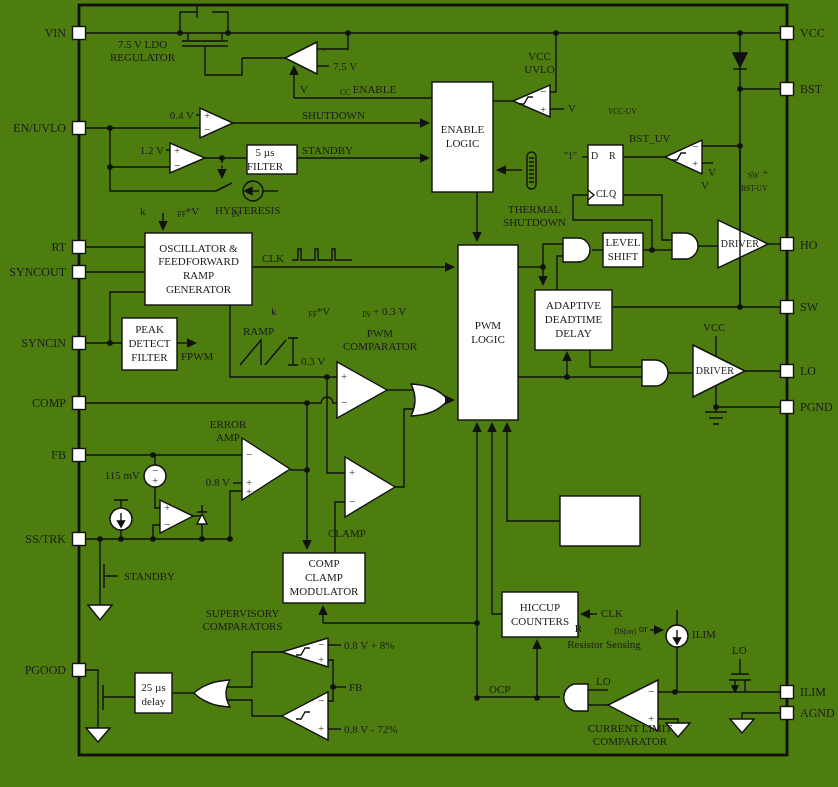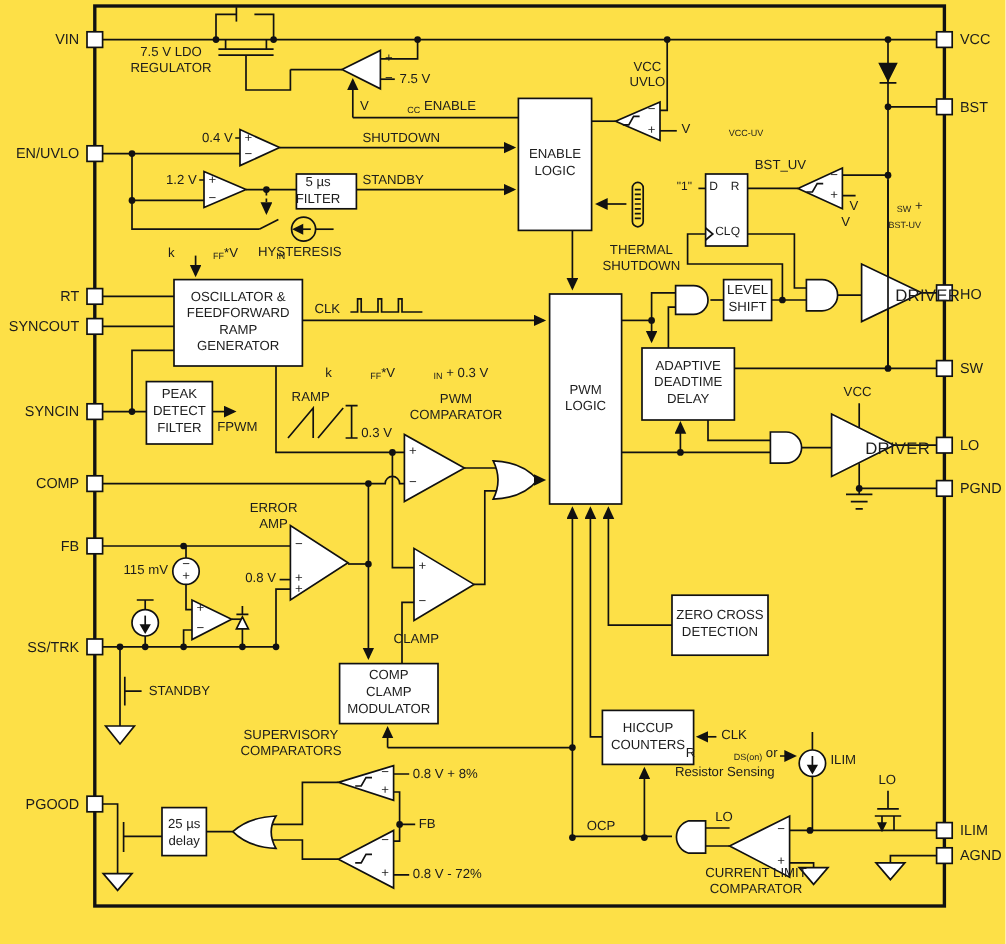--- a/index.html
+++ b/index.html
@@ -1,28 +1,28 @@
 <!DOCTYPE html>
 <html><head>
 <meta charset="utf-8">
 <style>
   html,body{margin:0;padding:0;background:#fff;}
-  #stage{position:relative;width:838px;height:787px;background:#fde047;
-         font-family:Liberation Sans, sans-serif;color:#1c1c1c;overflow:hidden;}
+  #stage{position:relative;width:838px;height:787px;background:#4d7c0f;
+         font-family:Liberation Serif, serif;color:#1c1c1c;overflow:hidden;}
   svg{position:absolute;left:0;top:0;}
   .lbl{position:absolute;font-size:11px;line-height:1.22;white-space:pre-line;color:#1c1c1c;}
   .ctr{text-align:center;}
   .rt{text-align:right;}
   .blk{position:absolute;display:flex;align-items:center;justify-content:center;
        text-align:center;font-size:11px;line-height:1.25;white-space:pre-line;}
   .pin{position:absolute;font-size:12px;}
   .sym{position:absolute;width:12px;font-size:11px;text-align:center;line-height:1;}
   .sub{font-size:7.5px;vertical-align:-2px;padding-left:32px;}
   .sm{font-size:10px;}
-  .drv{font-size:14px;letter-spacing:0.2px;padding-left:29px;}
+  .drv{font-size:10px;letter-spacing:0.2px;}
 </style>
 </head>
 <body>
 
 <div id="stage">
 
 <svg width="838" height="787" viewBox="0 0 838 787">
   <defs>
     <marker id="ar" markerWidth="9" markerHeight="8" refX="6" refY="3.5" orient="auto">
       <path d="M0,0 L7.5,3.5 L0,7 Z" fill="#111"></path>
@@ -299,22 +299,20 @@
 <div class="blk" style="left:122px;top:318px;width:55px;height:52px">PEAK
 DETECT
 FILTER</div>
 <div class="blk" style="left:458px;top:245px;width:60px;height:175px">PWM
 LOGIC</div>
 <div class="blk" style="left:603px;top:233px;width:40px;height:34px">LEVEL
 SHIFT</div>
 <div class="blk" style="left:535px;top:290px;width:77px;height:60px">ADAPTIVE
 DEADTIME
 DELAY</div>
-<div class="blk" style="left:560px;top:496px;width:80px;height:50px">ZERO CROSS
-DETECTION</div>
 <div class="blk" style="left:502px;top:592px;width:76px;height:45px">HICCUP
 COUNTERS</div>
 <div class="blk" style="left:283px;top:553px;width:82px;height:50px">COMP
 CLAMP
 MODULATOR</div>
 <div class="blk" style="left:135px;top:673px;width:37px;height:44px">25 µs
 delay</div>
 
 <div class="lbl sm" style="left:591px;top:150px">D</div>
 <div class="lbl sm" style="left:609px;top:150px">R</div>

